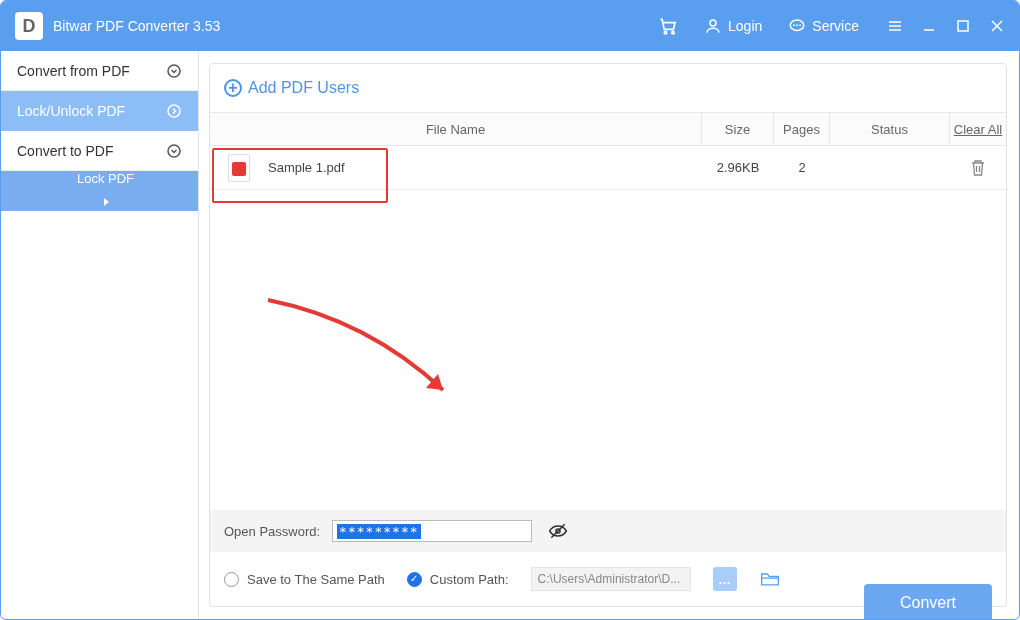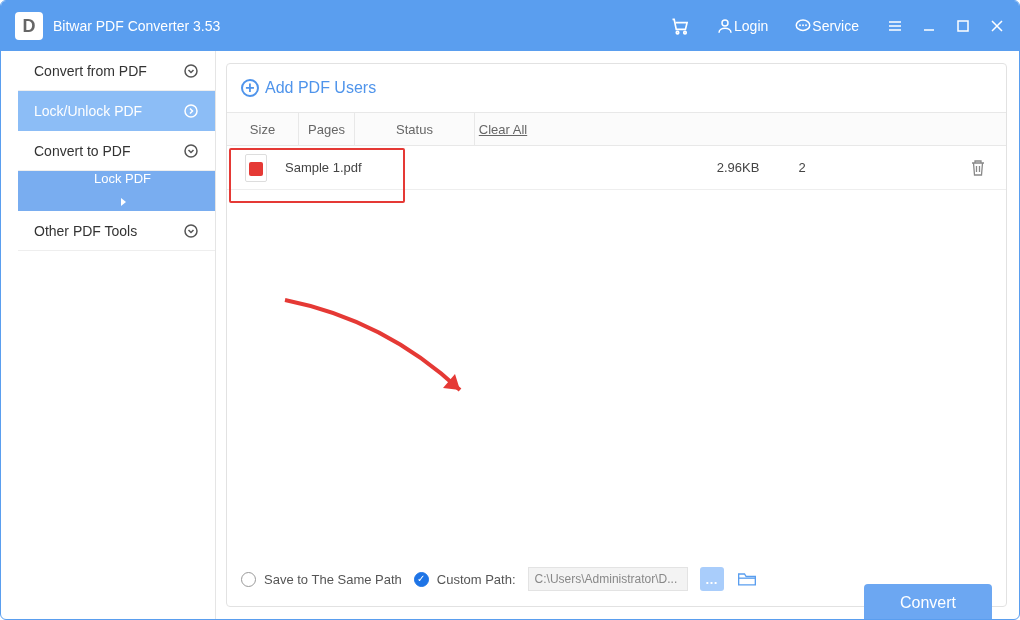--- a/index.html
+++ b/index.html
@@ -3,25 +3,25 @@
   <meta charset="utf-8">
   <style>
     * { box-sizing: border-box; margin: 0; padding: 0; }
     body { font-family: "Segoe UI", Arial, sans-serif; background: #fff; width: 1020px; height: 620px; overflow: hidden; font-size: 13px; color: #444; }
     .app { width: 1020px; height: 620px; border: 1px solid #5a9eef; border-radius: 6px; overflow: hidden; display: flex; flex-direction: column; background: #fff; }
     
     .titlebar { height: 50px; background: #5a9eef; color: #fff; display: flex; align-items: center; padding: 0 14px; font-size: 14px; gap: 10px; }
     .titlebar .logo { width: 28px; height: 28px; background: #fff; border-radius: 4px; display: flex; align-items: center; justify-content: center; color: #666; font-weight: bold; font-size: 18px; }
     .titlebar .title { flex: 0 0 auto; margin-left: 0; }
     .titlebar .spacer { flex: 1 1 auto; }
-    .titlebar .tbtn { display: flex; align-items: center; gap: 0; padding: 4px 8px; cursor: pointer; }
+    .titlebar .tbtn { display: flex; align-items: center; gap: 6px; padding: 4px 8px; cursor: pointer; }
     .titlebar .winbtns { display: flex; gap: 18px; margin-left: 10px; }
     .titlebar .winbtn { width: 16px; height: 16px; display: flex; align-items: center; justify-content: center; cursor: pointer; }
     
-    .body { flex: 1 1 auto; display: flex; min-height: 0; padding-left: 17px; }
+    .body { flex: 1 1 auto; display: flex; min-height: 0; }
     .sidebar { width: 198px; border-right: 1px solid #e5e5e5; display: flex; flex-direction: column; }
     .s-item { height: 40px; display: flex; align-items: center; justify-content: space-between; padding: 0 16px; color: #333; cursor: pointer; border-bottom: 1px solid #eee; font-size: 14px; }
     .s-item.active { background: #8cbdf6; color: #fff; border-bottom: 1px solid #8cbdf6; }
     .s-sub { height: 40px; display: flex; align-items: center; justify-content: space-between; padding: 0 16px 0 28px; color: #666; cursor: pointer; font-size: 13px; border-bottom: 1px solid #eee; flex-direction: column; }
     .s-sub.active { background: #79adf0; color: #fff; border-bottom: 1px solid #79adf0; }
     .chev { width: 16px; height: 16px; display: flex; align-items: center; justify-content: center; }
     .main { flex: 1 1 auto; padding: 12px 12px 12px 10px; display: flex; flex-direction: column; min-width: 0; }
     .panel { flex: 1 1 auto; border: 1px solid #e2e2e2; border-radius: 4px; display: flex; flex-direction: column; min-height: 0; }
     .addrow { height: 48px; display: flex; align-items: center; padding: 0 14px; color: #4f94eb; font-size: 16px; gap: 6px; cursor: pointer; }
     .addrow .plus { width: 18px; height: 18px; border: 2px solid #4f94eb; border-radius: 50%; display: flex; align-items: center; justify-content: center; font-weight: bold; line-height: 1; }
@@ -37,21 +37,21 @@
     .pdf-icon { width: 22px; height: 28px; background: #fff; border: 1px solid #ddd; border-radius: 2px; margin: 0 18px 0 10px; position: relative; }
     .pdf-icon::before { content: ""; position: absolute; left: 3px; top: 7px; width: 14px; height: 14px; background: #e53935; border-radius: 2px; }
     .trash-cell { width: 56px; display: flex; align-items: center; justify-content: center; cursor: pointer; color: #888; }
     .filler { flex: 1 1 auto; position: relative; }
     .arrow { position: absolute; left: 48px; top: 100px; width: 210px; height: 120px; pointer-events: none; }
     .pwrow { height: 42px; background: #f4f4f4; display: flex; align-items: center; padding: 0 14px; gap: 12px; color: #555; }
     .pwinput-wrap { position: relative; width: 200px; height: 22px; background: #fff; border: 1px solid #bbb; display: flex; align-items: center; padding: 0 4px; }
     .pwinput { border: none; outline: none; font-size: 13px; width: 100%; font-family: monospace; letter-spacing: 1px; }
     .pwinput.sel { background: #1e74e6; color: #fff; }
     .eye { width: 20px; height: 20px; display: flex; align-items: center; justify-content: center; cursor: pointer; color: #555; margin-left: 4px; }
-    .footer { height: 54px; display: flex; align-items: center; padding: 0 14px; gap: 12px; }
+    .footer { height: 54px; display: flex; align-items: center; padding: 0 14px; gap: 22px; }
     .radio { display: flex; align-items: center; gap: 8px; cursor: pointer; color: #555; }
     .rcircle { width: 15px; height: 15px; border: 1.5px solid #999; border-radius: 50%; display: flex; align-items: center; justify-content: center; }
     .rcircle.checked { border-color: #1e74e6; background: #1e74e6; }
     .rcircle.checked::after { content: "✓"; color: #fff; font-size: 10px; line-height: 1; }
     .pathbox { width: 160px; height: 24px; background: #f3f3f3; border: 1px solid #e3e3e3; display: flex; align-items: center; padding: 0 6px; font-size: 12px; color: #888; overflow: hidden; white-space: nowrap; }
     .dotsbtn { width: 24px; height: 24px; background: #a9cdfb; color: #fff; border-radius: 3px; display: flex; align-items: center; justify-content: center; cursor: pointer; font-weight: bold; }
     .folderbtn { width: 22px; height: 22px; display: flex; align-items: center; justify-content: center; cursor: pointer; color: #5a9eef; }
     .convert { margin-left: auto; width: 128px; height: 38px; background: #6ca7f2; color: #fff; border-radius: 4px; font-size: 16px; display: flex; align-items: center; justify-content: center; cursor: pointer; margin-top: 47px; }
     svg { display: block; }
   </style>
@@ -142,40 +142,32 @@
         </span>
       </div>
       <div class="s-sub active">
         <span>Lock PDF</span>
         <span class="chev">
           <svg width="10" height="10" viewBox="0 0 10 10" fill="#fff">
               <path d="M3 1l5 4-5 4z"></path>
             </svg>
         </span>
       </div>
-      <div class="s-item">
-        <span>Other PDF Tools</span>
-        <span class="chev">
-          <svg width="14" height="14" viewBox="0 0 14 14" fill="none" stroke="#555" stroke-width="1.5">
-              <circle cx="7" cy="7" r="6"></circle>
-              <path d="M4.5 6l2.5 2.5L9.5 6"></path>
-            </svg>
-        </span>
-      </div>
     </div>
 
     <div class="main">
       <div class="panel">
 
         <div class="addrow">
           <div class="plus">+</div>
           <span>Add PDF Users</span>
         </div>
 
         <div class="theadrow">
+          <div class="col-name">File Name</div>
           <div class="col-size">Size</div>
           <div class="col-pages">Pages</div>
           <div class="col-status">Status</div>
           <div class="col-clear">Clear All</div>
         </div>
 
         <div class="filerow">
           <div class="fname-cell">
             <div class="redbox"></div>
             <div class="pdf-icon"></div>
@@ -191,20 +183,33 @@
           </div>
         </div>
 
         <div class="filler">
           <svg class="arrow" viewBox="0 0 210 120">
             <path d="M 10 10 Q 110 30 185 100" stroke="#e53935" stroke-width="4" fill="none"></path>
             <path d="M 185 100 L 168 98 L 180 84 Z" fill="#e53935"></path>
           </svg>
         </div>
 
+        <div class="pwrow">
+          <span>Open Password:</span>
+          <div class="pwinput-wrap">
+            <span class="pwinput sel" style="width:auto;padding:0 2px">*********</span>
+          </div>
+          <div class="eye">
+            <svg width="20" height="20" viewBox="0 0 24 24" fill="none" stroke="#333" stroke-width="1.8">
+                <path d="M2 12s3.5-6 10-6 10 6 10 6-3.5 6-10 6S2 12 2 12z"></path>
+                <circle cx="12" cy="12" r="2.5"></circle>
+                <path d="M4 20L20 4"></path>
+              </svg>
+          </div>
+        </div>
 
         <div class="footer">
           <div class="radio">
             <div class="rcircle"></div>
             <span>Save to The Same Path</span>
           </div>
           <div class="radio">
             <div class="rcircle checked"></div>
             <span>Custom Path:</span>
           </div>

